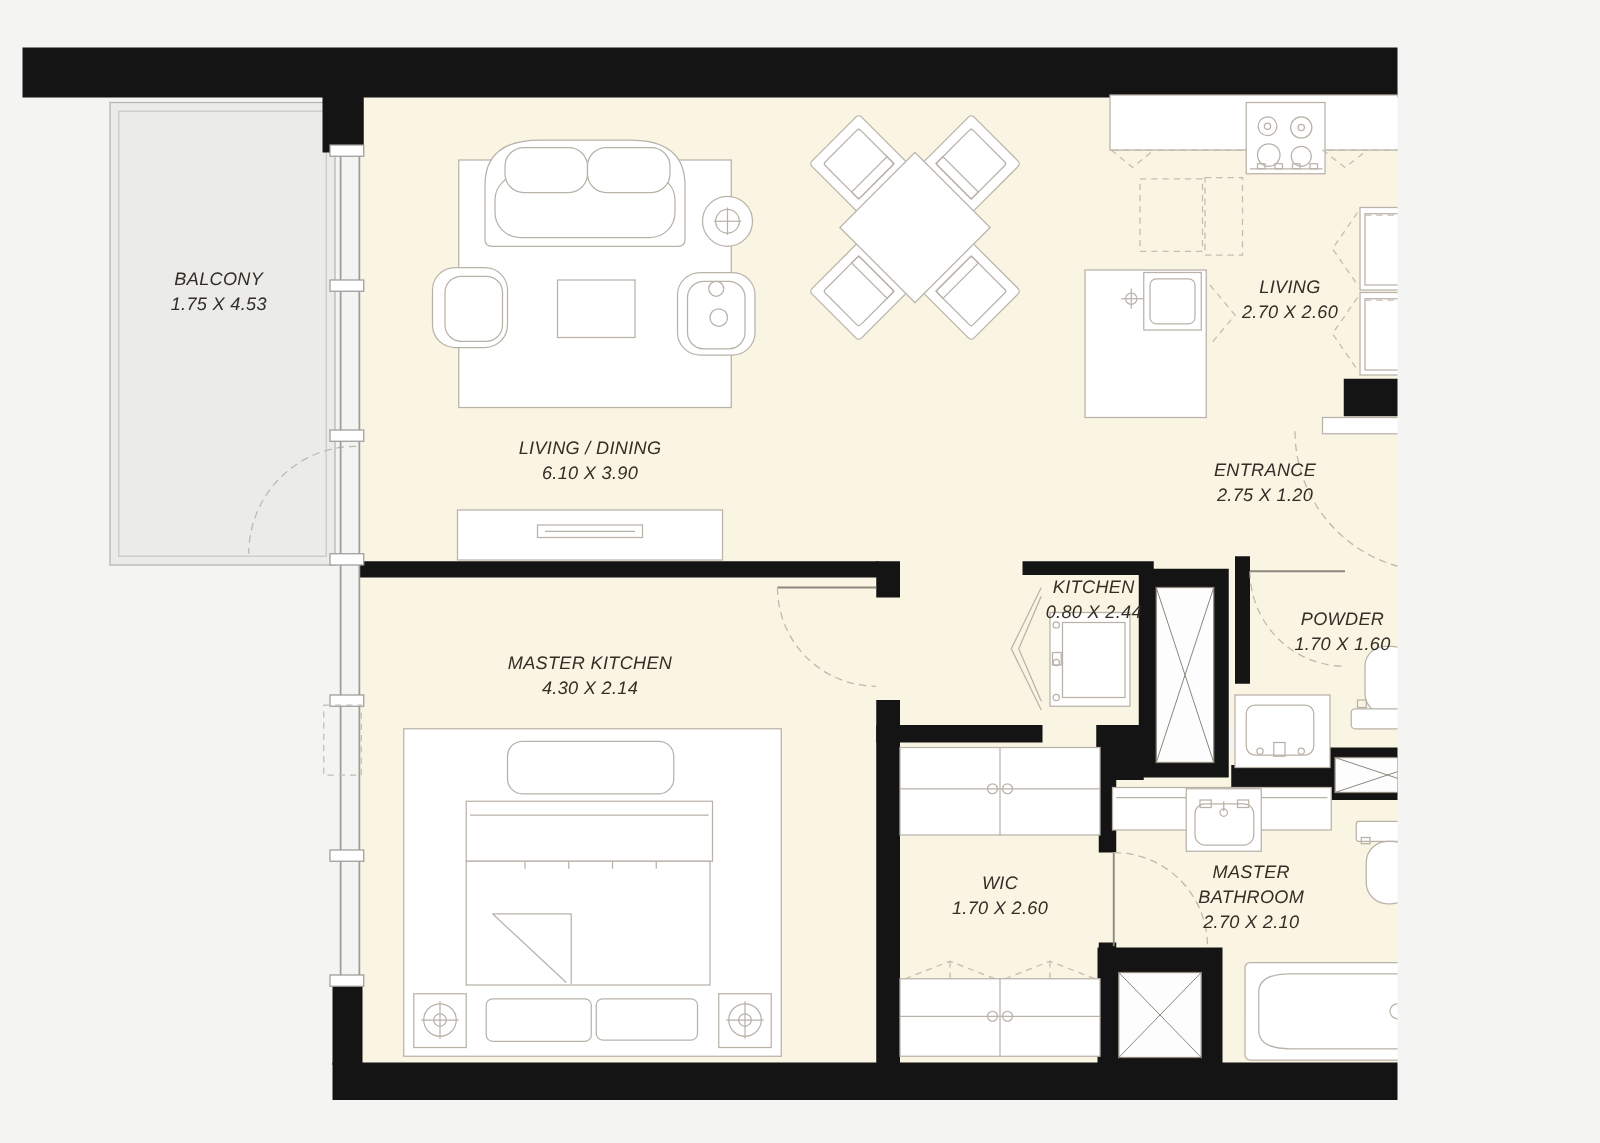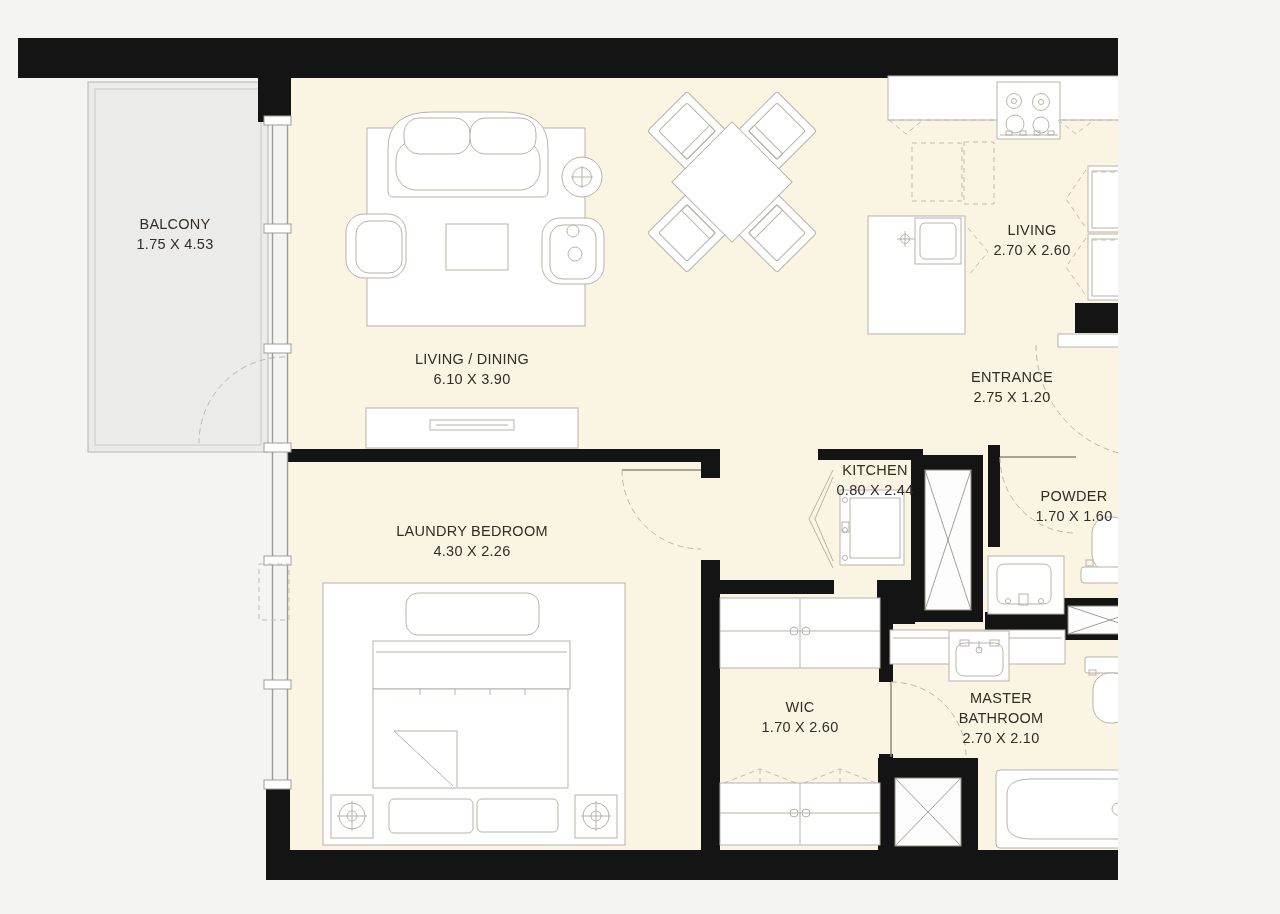--- a/index.html
+++ b/index.html
@@ -1,17 +1,17 @@
 <!DOCTYPE html>
 <html><head>
 <meta charset="utf-8">
 <style>
   html,body{margin:0;padding:0;background:#f4f4f2;}
   .canvas{position:relative;width:1118px;height:914px;background:#f4f4f2;overflow:hidden;
-          font-family:"Liberation Sans", sans-serif;}
+          font-family:"Liberation Sans", sans-serif;font-style:italic;}
   svg{position:absolute;left:0;top:0;}
   .wall{fill:#141414;stroke:none;}
   .floor{fill:#faf4e3;stroke:none;}
   .balc{fill:#ebebe9;stroke:#b4b4b2;stroke-width:1;}
   .balc-in{fill:none;stroke:#c9c9c7;stroke-width:1;}
   .furn{fill:#ffffff;stroke:#b9b2a9;stroke-width:1;}
   .furn-n{fill:none;stroke:#b9b2a9;stroke-width:1;}
   .lite{fill:none;stroke:#cdc7bd;stroke-width:1;}
   .dash{fill:none;stroke:#c3bcb1;stroke-width:1;stroke-dasharray:5 4;}
   .arc{fill:none;stroke:#beb7ac;stroke-width:1;stroke-dasharray:6 4;}
@@ -350,22 +350,22 @@
   </div>
   <div class="room-label" style="left:875px;top:480px">
     <div>KITCHEN</div>
     <div>0.80 X 2.44</div>
   </div>
   <div class="room-label" style="left:1074px;top:506px">
     <div>POWDER</div>
     <div>1.70 X 1.60</div>
   </div>
   <div class="room-label" style="left:472px;top:541px">
-    <div>LAUNDRY BEDROOM</div>
-    <div>4.30 X 2.26</div>
+    <div>MASTER KITCHEN</div>
+    <div>4.30 X 2.14</div>
   </div>
   <div class="room-label" style="left:800px;top:717px">
     <div>WIC</div>
     <div>1.70 X 2.60</div>
   </div>
   <div class="room-label" style="left:1001px;top:718px">
     <div class="wrap">MASTER BATHROOM</div>
     <div>2.70 X 2.10</div>
   </div>
   <div class="entry-label" style="left:1218px;top:392px">ENTRY</div>

